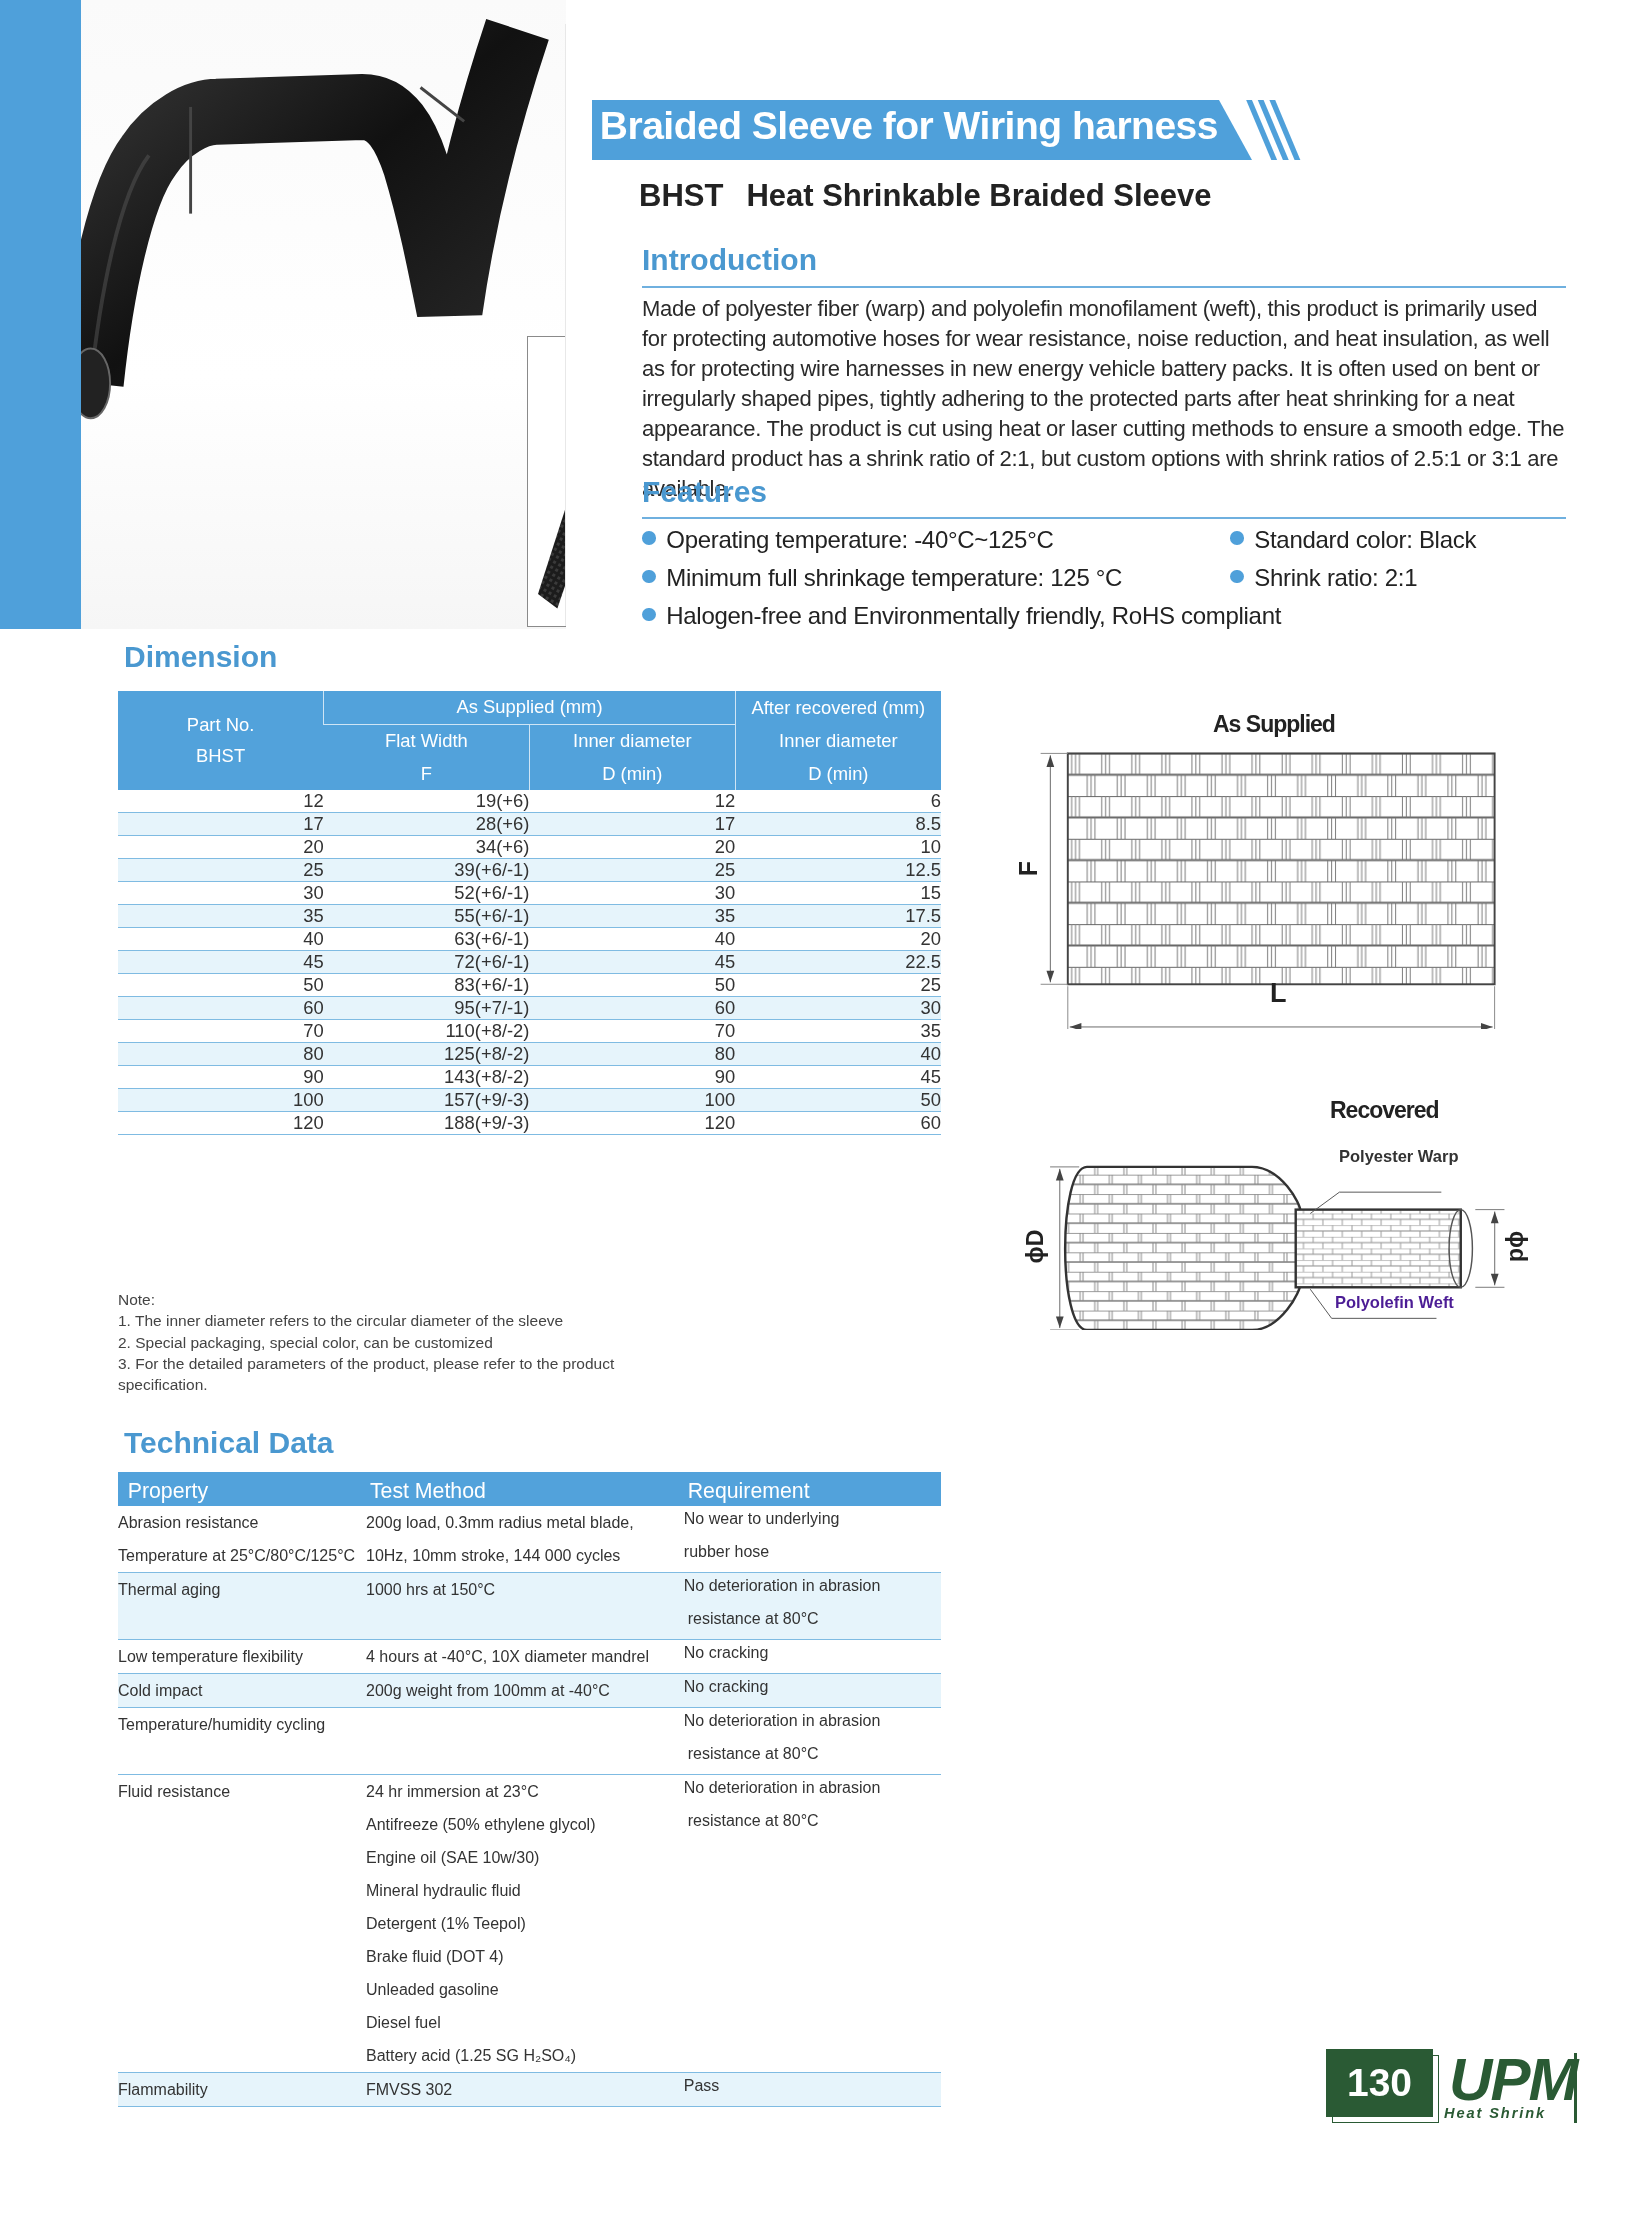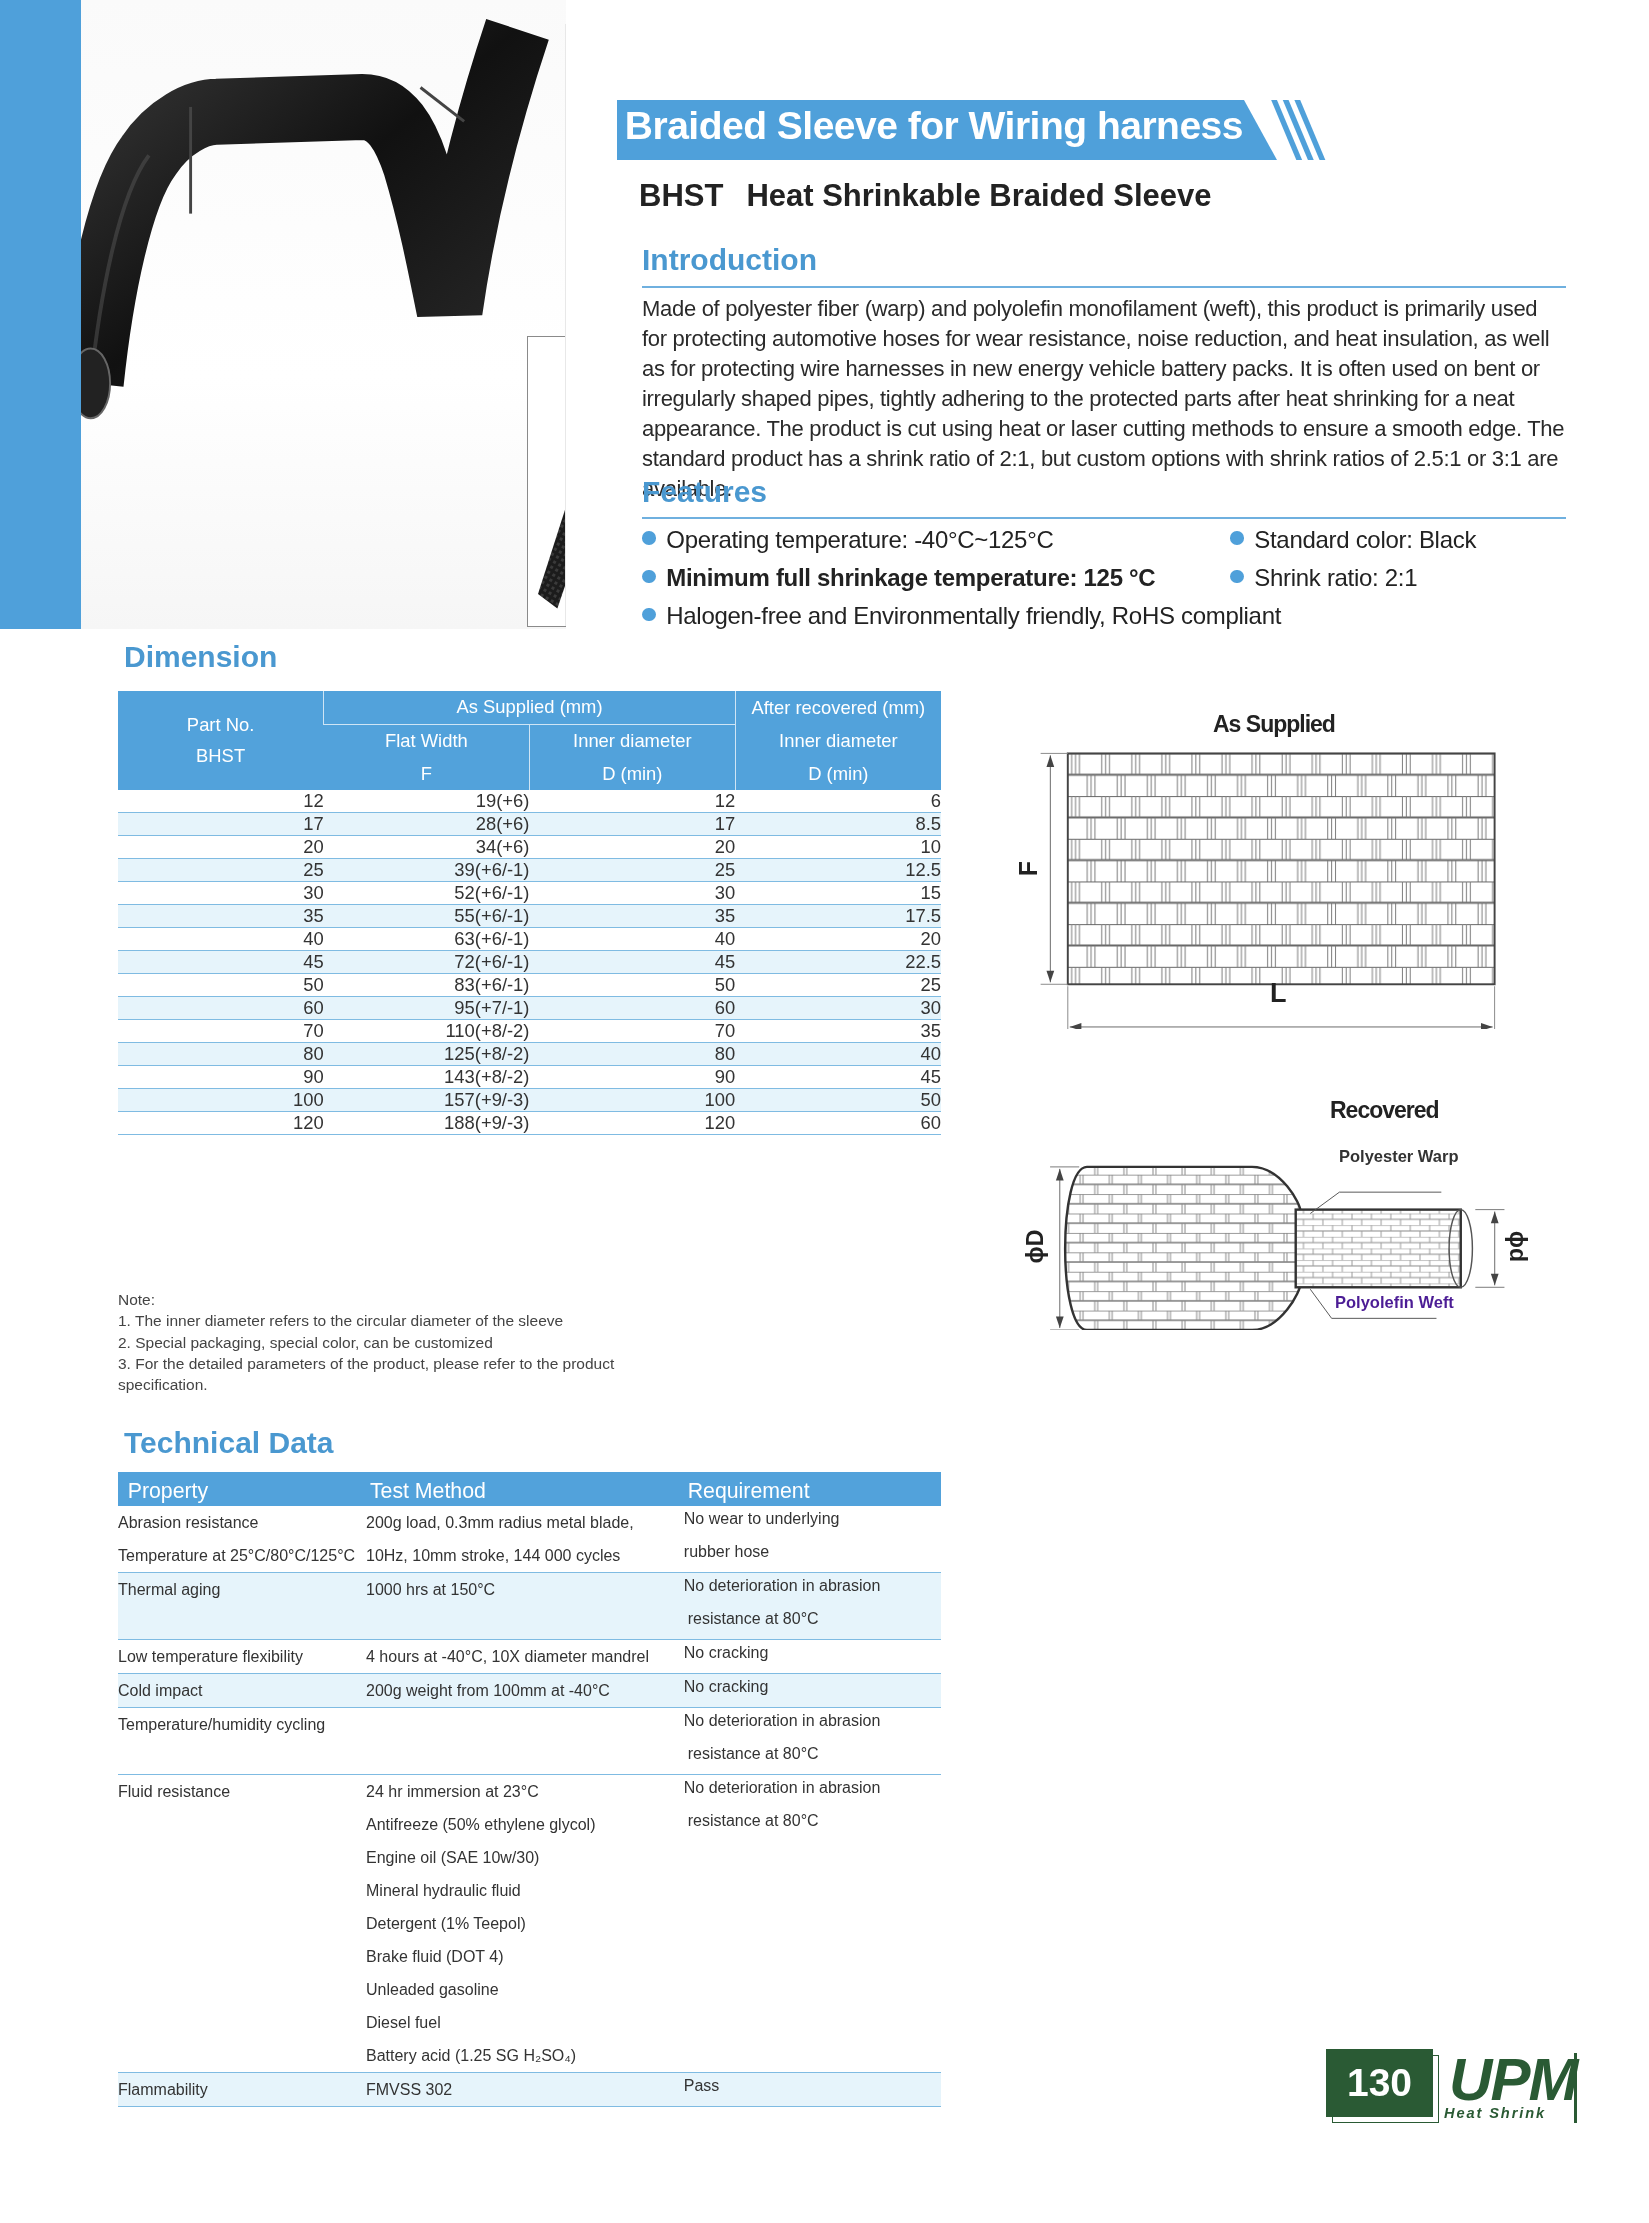--- a/index.html
+++ b/index.html
@@ -7,21 +7,21 @@
   body { position: relative; font-family: "Liberation Sans", sans-serif; color: #222; }
 
   .blue-bar { position: absolute; left: 0; top: 0; width: 81px; height: 629px; background: #4fa0da; }
 
   
   .photo { position: absolute; left: 81px; top: 0; width: 485px; height: 629px; background: linear-gradient(180deg,#fafafa,#fff 60%,#f6f6f6); overflow: hidden; }
   .inset { position: absolute; left: 446px; top: 336px; width: 115px; height: 291px; border: 1.9px solid #8a8a8a; background: #fff; overflow: hidden; }
   .photo-divider { position: absolute; left: 565px; top: 24px; width: 1px; height: 602px; background: #e8e8e8; }
 
   
-  .banner { position: absolute; left: 617px; top: 100px; width: 718px; height: 60px; }
+  .banner { position: absolute; left: 592px; top: 100px; width: 718px; height: 60px; }
   .banner-bg { position: absolute; left: 0; top: 0; width: 660px; height: 60px; background: #4fa0da; clip-path: polygon(0 0, 95% 0, 100% 100%, 0 100%); }
   .banner-title { position: absolute; left: 7.8px; top: 3.9px; font-size: 39px; font-weight: bold; color: #fff; letter-spacing: -0.5px; white-space: nowrap; }
   .banner-stripes { position: absolute; left: 650px; top: 0; width: 78px; height: 60px; }
 
   .subtitle { position: absolute; left: 639px; top: 178px; font-size: 31px; font-weight: bold; color: #222; white-space: nowrap; }
   .subtitle .gap { display: inline-block; width: 23px; }
 
   .section-h { position: absolute; font-size: 30px; font-weight: bold; color: #4a98d0; }
   .rule { position: absolute; height: 1.9px; background: #6fb0df; }
 
@@ -115,21 +115,21 @@
 
 <div class="section-h" style="left:642px; top:243px;">Introduction</div>
 <div class="rule" style="left:642px; top:286px; width:924px;"></div>
 <p class="intro-p">Made of polyester fiber (warp) and polyolefin monofilament (weft), this product is primarily used for protecting automotive hoses for wear resistance, noise reduction, and heat insulation, as well as for protecting wire harnesses in new energy vehicle battery packs. It is often used on bent or irregularly shaped pipes, tightly adhering to the protected parts after heat shrinking for a neat appearance. The product is cut using heat or laser cutting methods to ensure a smooth edge. The standard product has a shrink ratio of 2:1, but custom options with shrink ratios of 2.5:1 or 3:1 are available.</p>
 
 <div class="section-h" style="left:642px; top:475px;">Features</div>
 <div class="rule" style="left:642px; top:517px; width:924px;"></div>
 <div class="features">
   <div class="feat" style="left:0; top:1.9px;"><span class="dot"></span><span>Operating temperature: -40°C~125°C</span></div>
   <div class="feat" style="left:588px; top:1.9px;"><span class="dot"></span><span>Standard color: Black</span></div>
-  <div class="feat" style="left:0; top:40px;font-weight:bold;"><span class="dot"></span><span>Minimum full shrinkage temperature: 125 °C</span></div>
+  <div class="feat" style="left:0; top:40px;"><span class="dot"></span><span>Minimum full shrinkage temperature: 125 °C</span></div>
   <div class="feat" style="left:588px; top:40px;"><span class="dot"></span><span>Shrink ratio: 2:1</span></div>
   <div class="feat" style="left:0; top:78px;"><span class="dot"></span><span>Halogen-free and Environmentally friendly, RoHS compliant</span></div>
 </div>
 
 <div class="section-h" style="left:124px; top:640px;">Dimension</div>
 <table class="dim-table">
   <thead>
     <tr>
       <th rowspan="3" style="width:206px;">
         <div>Part No.</div>

